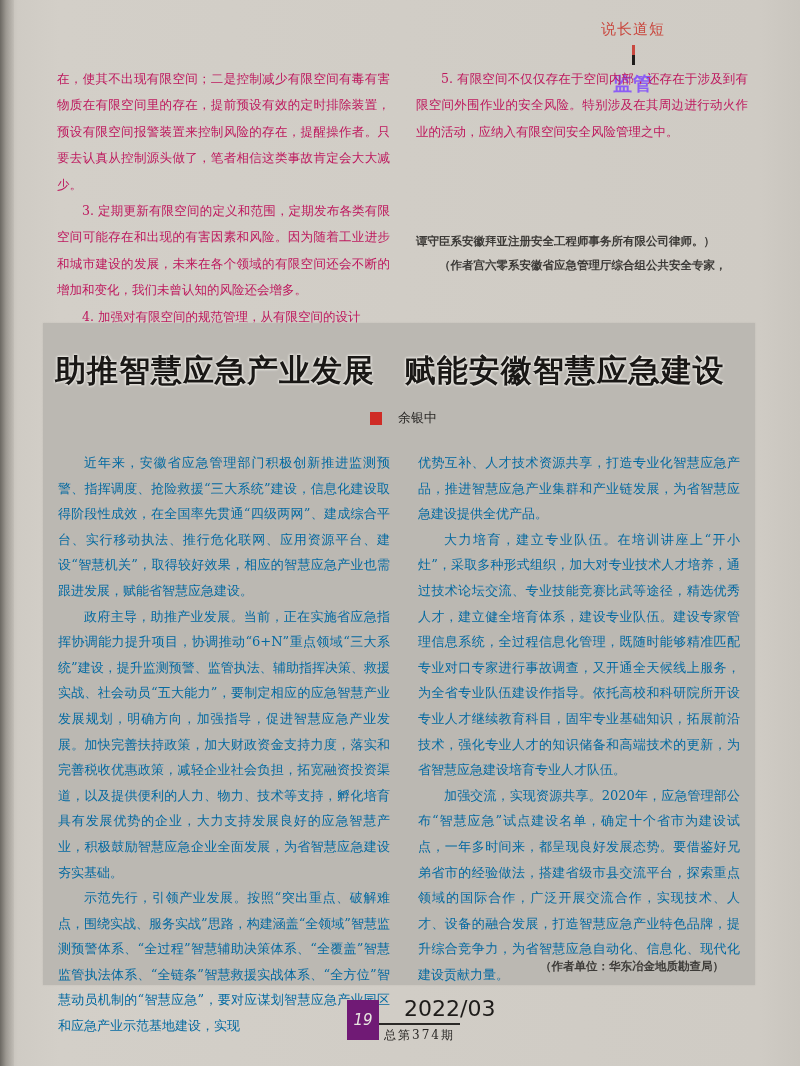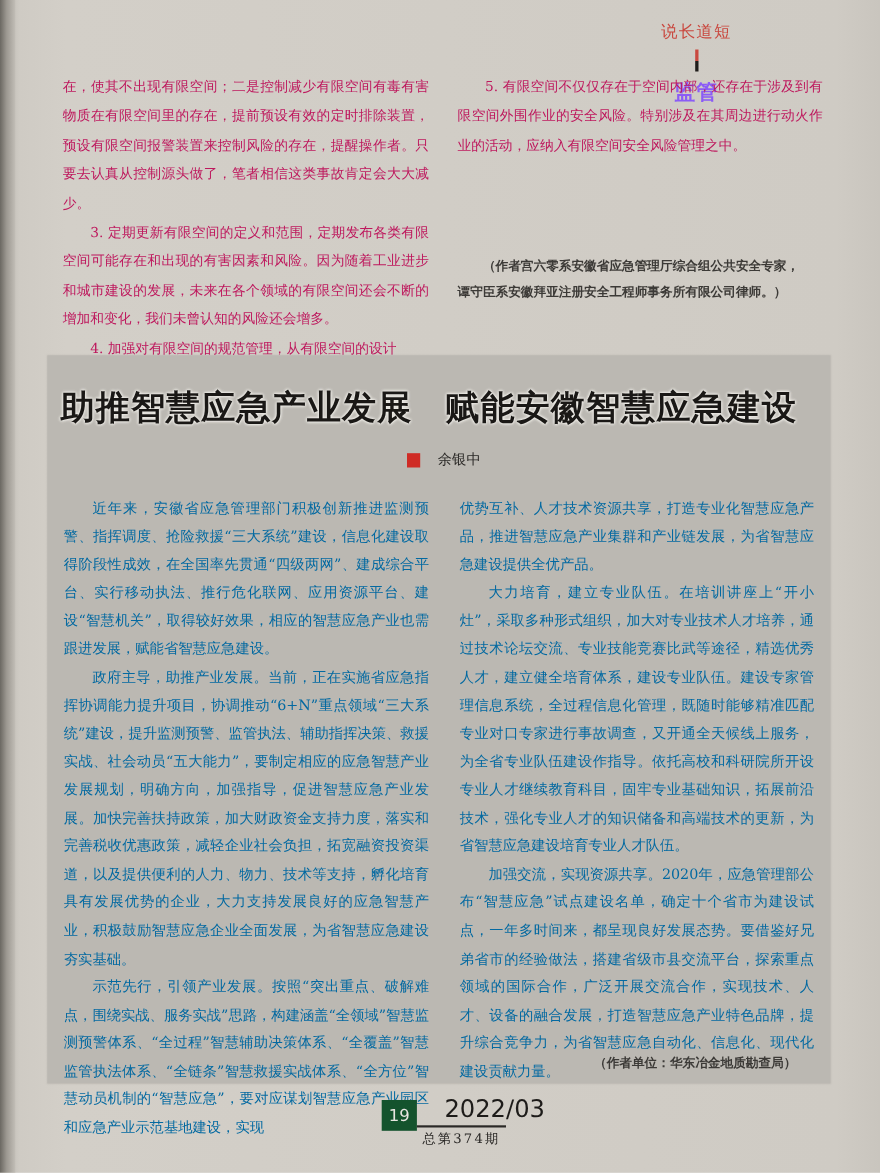--- a/index.html
+++ b/index.html
@@ -25,22 +25,22 @@
     .headline { position: absolute; top: 350px; left: 55px; width: 690px; 
       font-family: "DejaVu Sans", sans-serif; font-weight: bold; font-size: 31px; letter-spacing: 1px; color: #1a1816;
       text-shadow: 0 0 3px #f1efea, 0 0 3px #f1efea, 0 0 2px #f1efea; word-spacing: 18px; white-space: nowrap; }
     .byline { position: absolute; top: 409px; left: 370px; display: flex; align-items: center; gap: 16px; }
     .byline .mark { width: 12px; height: 13px; background: #cf2b25; }
     .byline .name { font-family: "DejaVu Sans", sans-serif; font-size: 13px; color: #2a2826; }
 
     .body-col { position: absolute; font-size: 13px; line-height: 25.6px; color: #0369a1; text-align: justify; }
     .body-col p { margin: 0; }
 
-    .footer-page { position: absolute; left: 347px; top: 1000px; width: 32px; height: 28px; background: #14532d;
-      color: #e8e6e1; font-family: "DejaVu Sans", sans-serif; font-size: 15px; display: flex; align-items: center; justify-content: center; }
+    .footer-page { position: absolute; left: 347px; top: 1000px; width: 32px; height: 40px; background: #701a75;
+      color: #e8e6e1; font-family: "DejaVu Sans", sans-serif; font-size: 15px; display: flex; align-items: center; justify-content: center; font-style: italic; }
     .footer-date { position: absolute; left: 404px; top: 996px; font-family: "DejaVu Sans", sans-serif; font-size: 22px; color: #1d1b19; }
     .footer-rule { position: absolute; left: 379px; top: 1023px; width: 81px; height: 2px; background: #2a2826; }
     .footer-issue { position: absolute; left: 384px; top: 1027px; font-size: 12px; letter-spacing: 2px; color: #2a2826; }
   </style>
 </head>
 <body>
 
 <div class="spine"></div>
 
 <div class="section-header">
@@ -53,22 +53,22 @@
   <p>在，使其不出现有限空间；二是控制减少有限空间有毒有害物质在有限空间里的存在，提前预设有效的定时排除装置，预设有限空间报警装置来控制风险的存在，提醒操作者。只要去认真从控制源头做了，笔者相信这类事故肯定会大大减少。</p>
   <p class="indent">3. 定期更新有限空间的定义和范围，定期发布各类有限空间可能存在和出现的有害因素和风险。因为随着工业进步和城市建设的发展，未来在各个领域的有限空间还会不断的增加和变化，我们未曾认知的风险还会增多。</p>
   <p class="indent">4. 加强对有限空间的规范管理，从有限空间的设计</p>
 </div>
 
 <div class="col-text" style="left:416px; top:66px; width:332px;">
   <p class="indent">5. 有限空间不仅仅存在于空间内部，还存在于涉及到有限空间外围作业的安全风险。特别涉及在其周边进行动火作业的活动，应纳入有限空间安全风险管理之中。</p>
 </div>
 
 <div class="credit" style="position:absolute; left:416px; top:229px; width:340px;">
+  <div>谭守臣系安徽拜亚注册安全工程师事务所有限公司律师。）</div>
   <div style="text-indent:2em;">（作者宫六零系安徽省应急管理厅综合组公共安全专家，</div>
-  <div>谭守臣系安徽拜亚注册安全工程师事务所有限公司律师。）</div>
 </div>
 
 <div class="panel"></div>
 
 <div class="headline">助推智慧应急产业发展 赋能安徽智慧应急建设</div>
 
 <div class="byline">
   <span class="mark"></span>
   <span class="name">余银中</span>
 </div>

